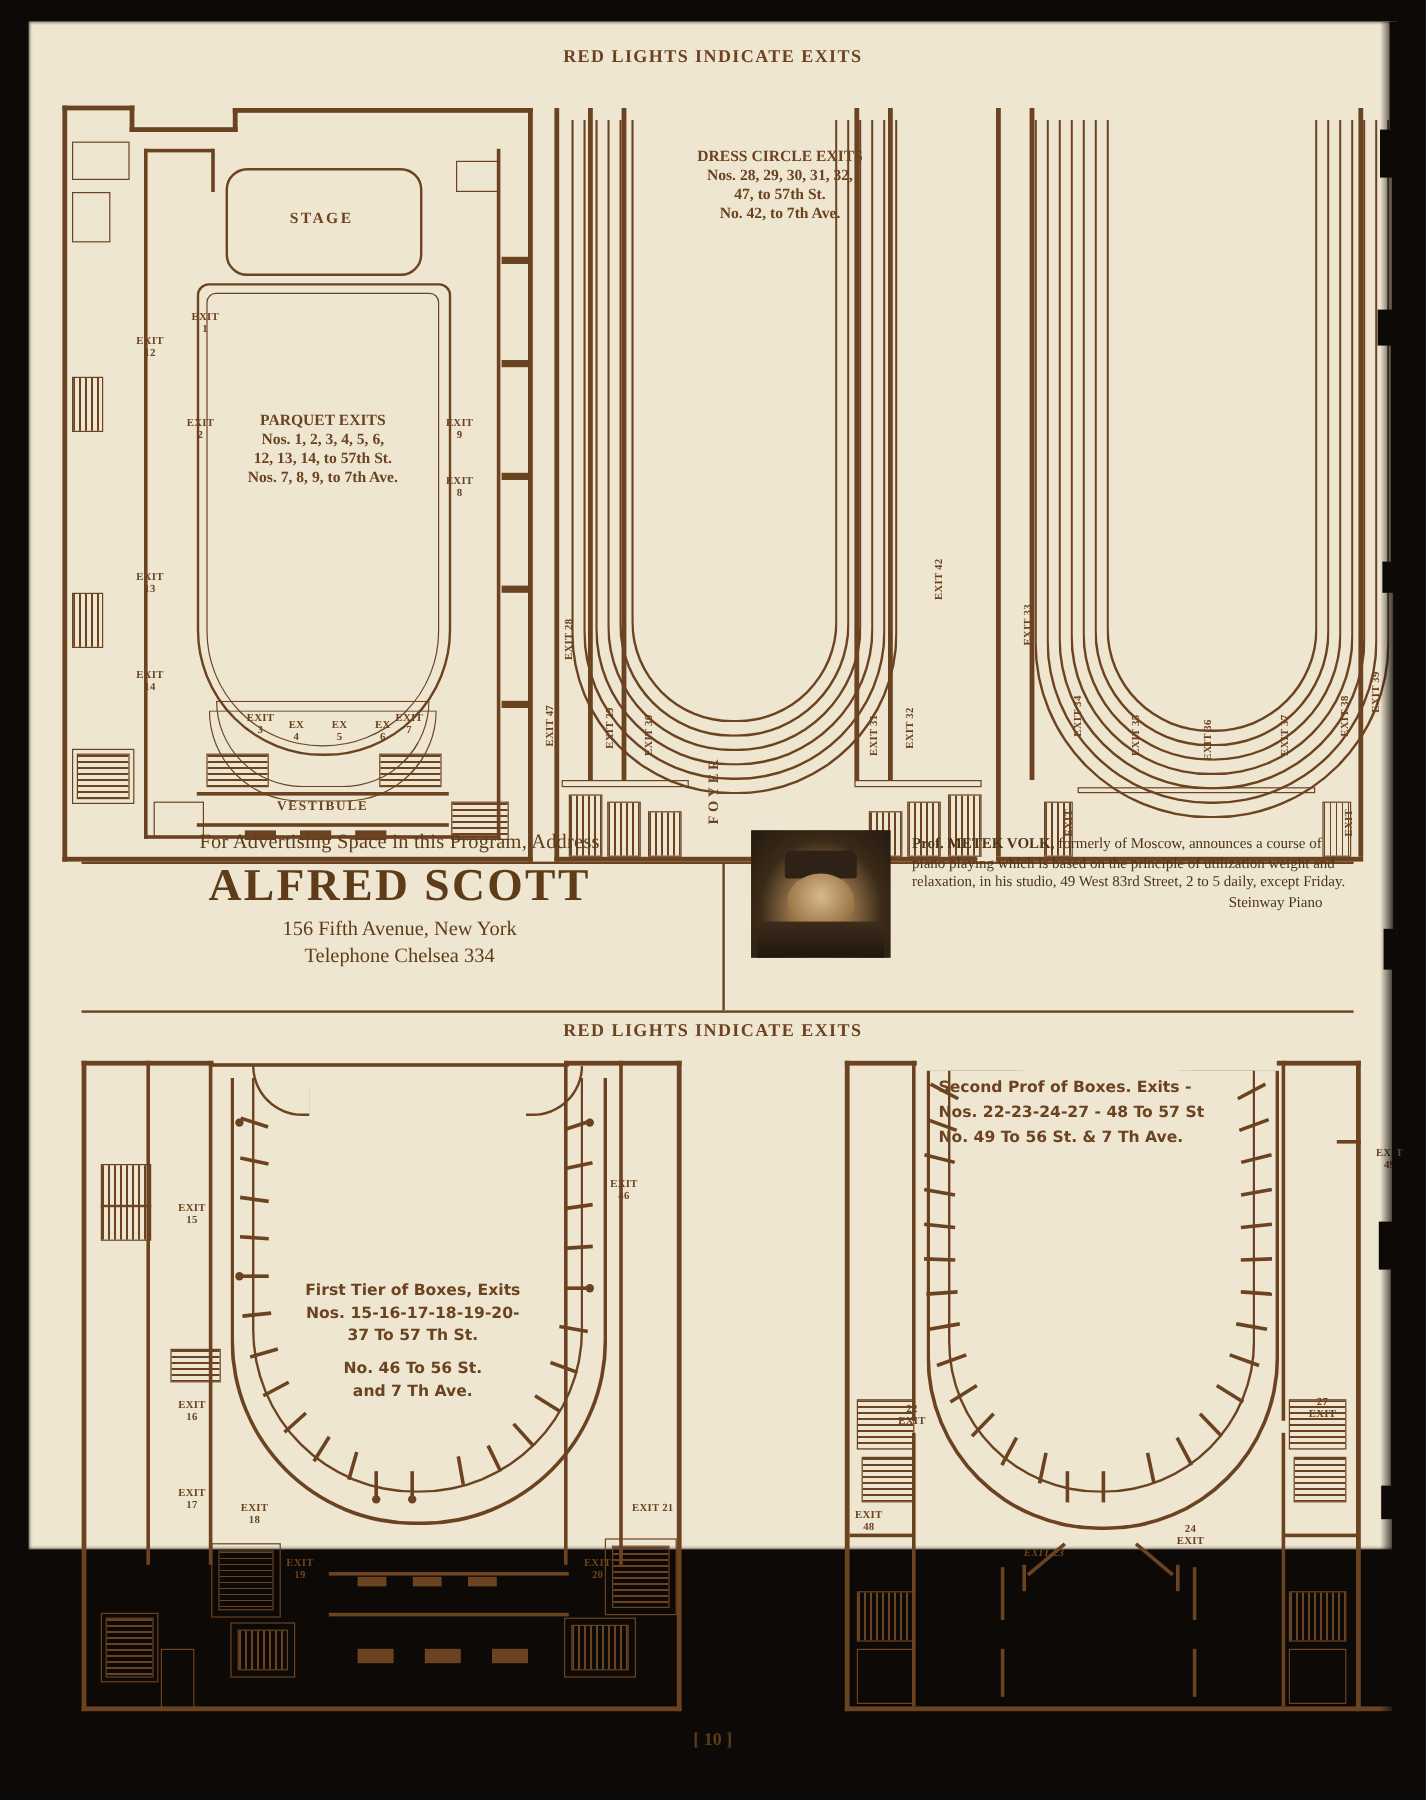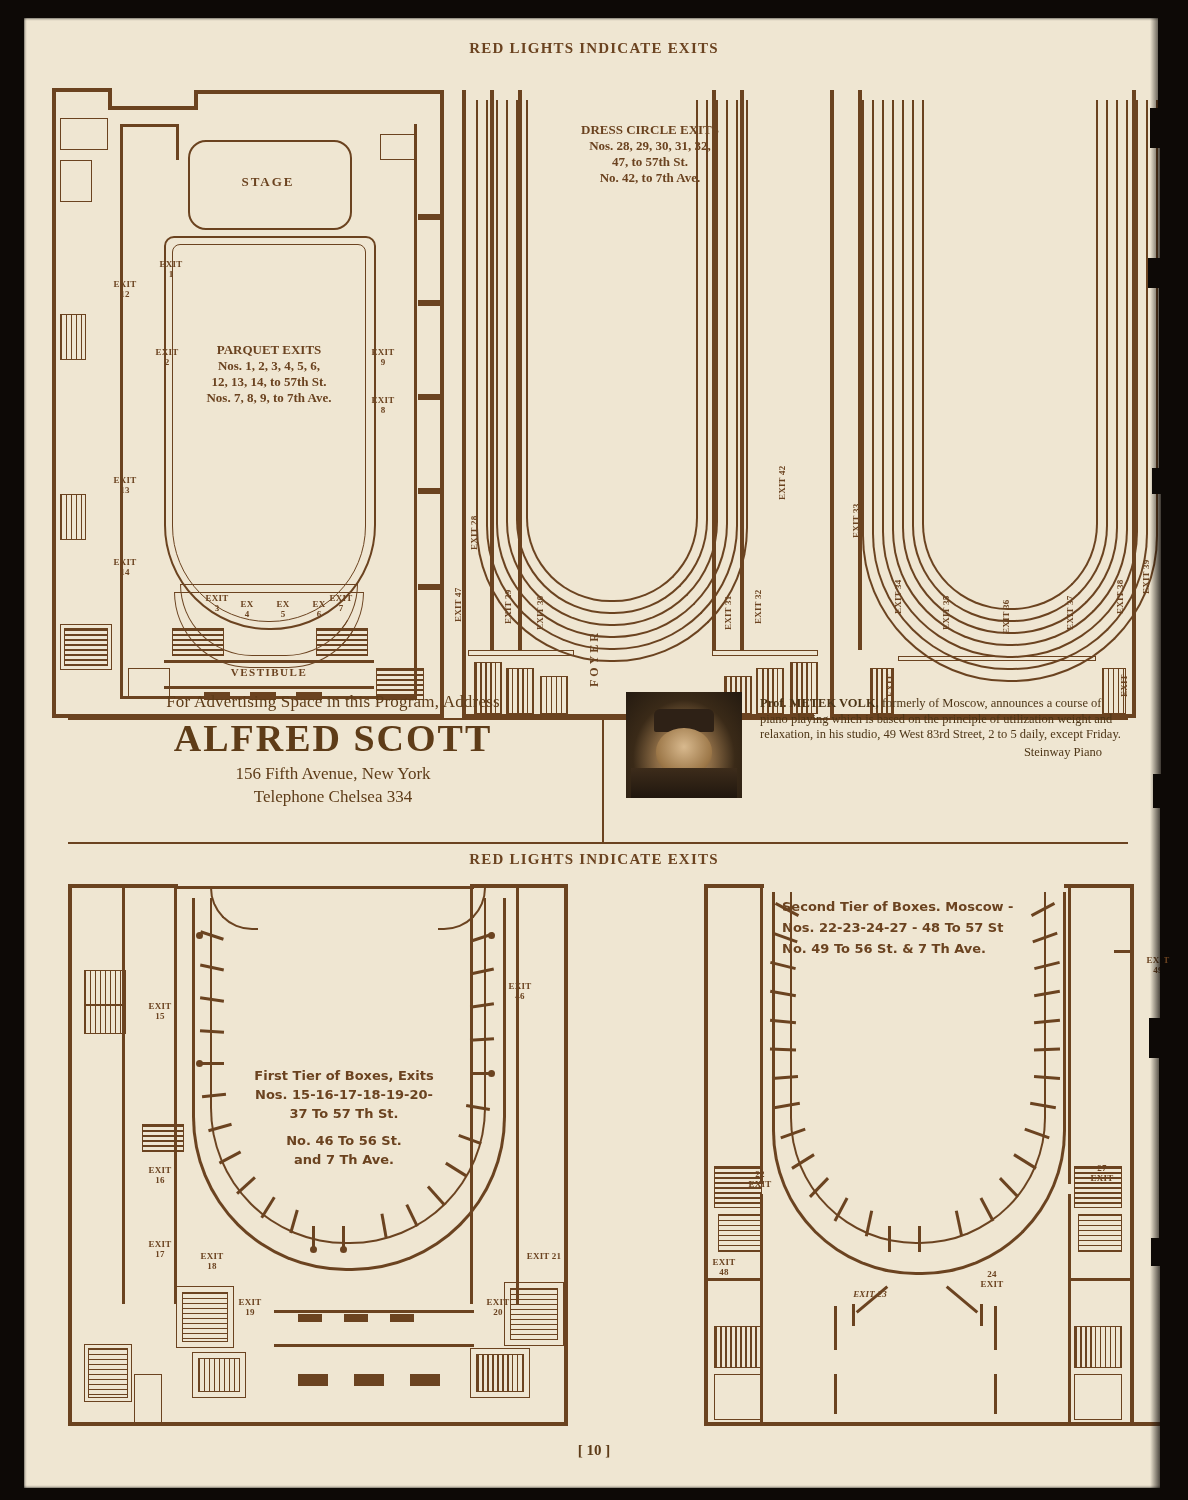--- a/index.html
+++ b/index.html
@@ -2,21 +2,21 @@
 <html><head>
 <meta charset="utf-8">
 <style>
   html,body{margin:0;padding:0;background:#120d08;}
   body{width:1188px;height:1500px;overflow:hidden;font-family:"Liberation Serif",serif;}
   .page{
     position:absolute; left:0; top:0; width:1188px; height:1500px;
     background:#0d0906;
   }
   .paper{
-    position:absolute; left:24px; top:18px; width:1140px; height:1470px;
+    position:absolute; left:24px; top:18px; width:1140px; height:1273px;
     background:#efe6d2;
     box-shadow:0 0 3px #000 inset;
   }
   
   .tear{
     position:absolute; right:0; top:0; width:30px; height:1470px;
     background:
       linear-gradient(to left, #0d0906 0px, rgba(13,9,6,0) 14px);
     pointer-events:none;
   }
@@ -400,21 +400,21 @@
       <div class="boxf" style="left:436px;top:230px;width:26px;height:3px;transform:rotate(10deg);"></div>
       <div class="boxf" style="left:440px;top:202px;width:26px;height:3px;transform:rotate(4deg);"></div>
       <div class="boxf" style="left:440px;top:174px;width:26px;height:3px;transform:rotate(-2deg);"></div>
       <div class="boxf" style="left:440px;top:146px;width:26px;height:3px;transform:rotate(-6deg);"></div>
       <div class="boxf" style="left:440px;top:118px;width:26px;height:3px;transform:rotate(-10deg);"></div>
       <div class="boxf" style="left:440px;top:90px;width:26px;height:3px;transform:rotate(-14deg);"></div>
       <div class="boxf" style="left:438px;top:62px;width:26px;height:3px;transform:rotate(-20deg);"></div>
       <div class="boxf" style="left:436px;top:34px;width:26px;height:3px;transform:rotate(-28deg);"></div>
 
       <div class="script" style="position:absolute;left:188px;top:22px;width:310px;font-size:13px;line-height:21px;">
-        <div>Second Tier of Boxes. Moscow -</div>
+        <div>Second Prof of Boxes. Exits -</div>
         <div>Nos. 22-23-24-27 - 48 To 57 St</div>
         <div>No.  49 To 56 St. &amp; 7 Th Ave.</div>
       </div>
 
       <div class="seg" style="left:166px;top:320px;width:3px;height:228px;"></div>
       <div class="seg" style="left:474px;top:320px;width:3px;height:228px;"></div>
       <div class="seg" style="left:114px;top:404px;width:54px;height:3px;"></div>
       <div class="seg" style="left:476px;top:404px;width:62px;height:3px;"></div>
       <div class="hatch" style="left:120px;top:292px;width:46px;height:40px;"></div>
       <div class="hatch" style="left:124px;top:340px;width:42px;height:36px;"></div>

